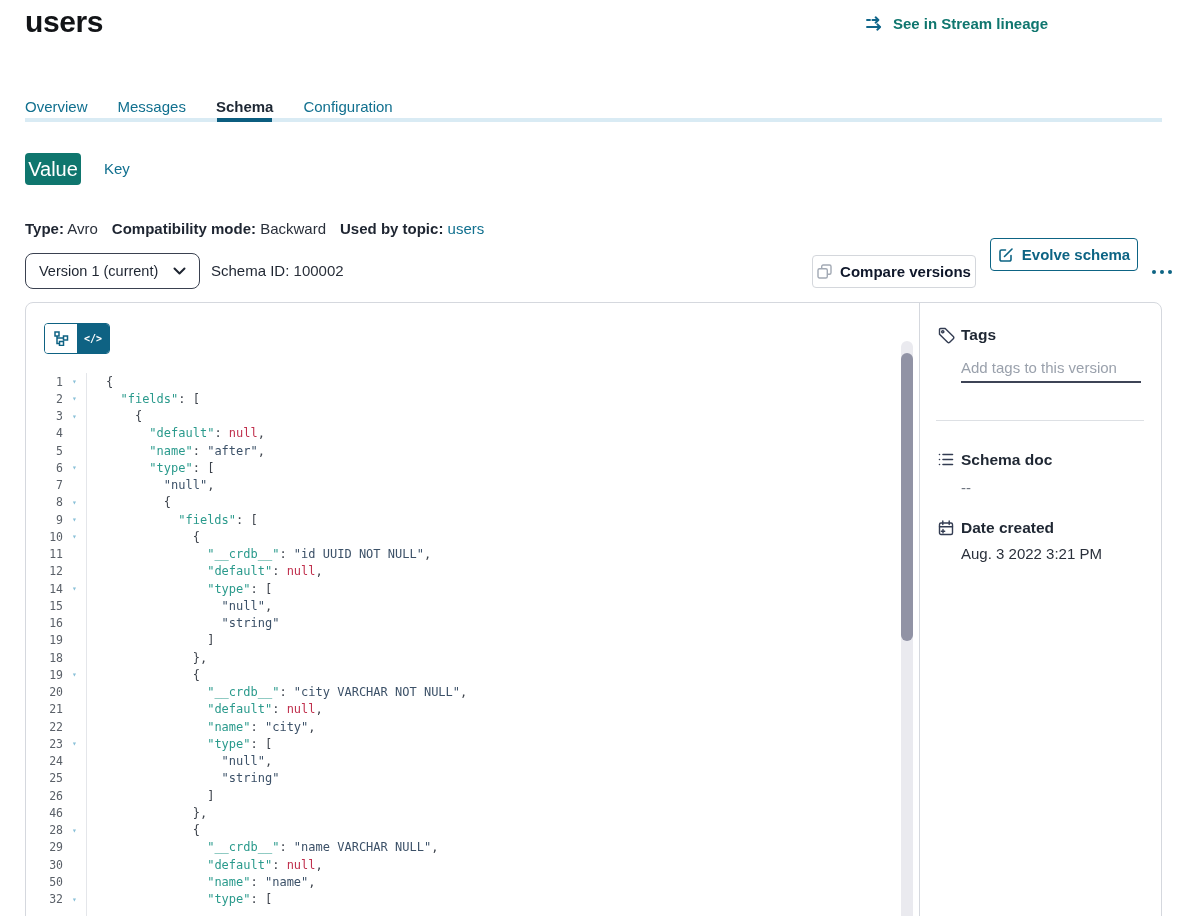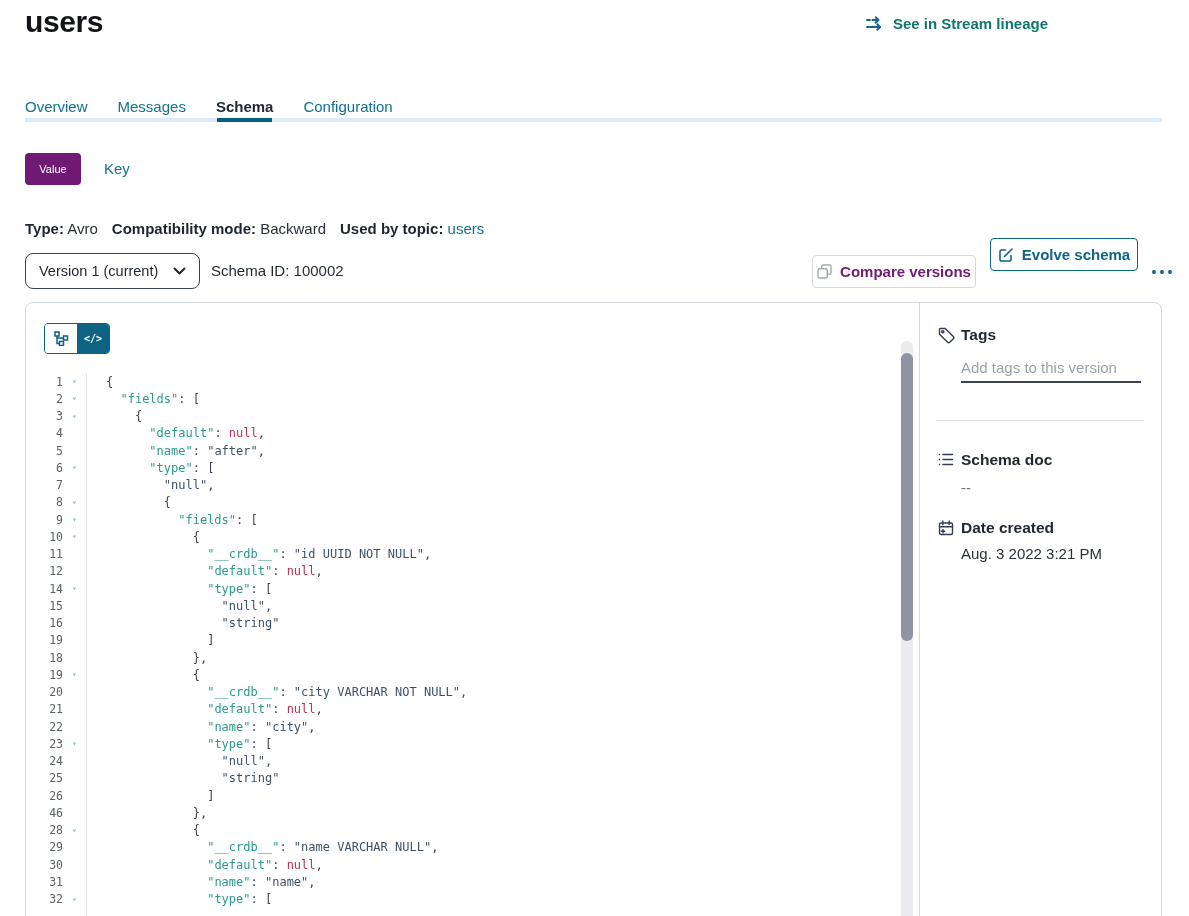--- a/index.html
+++ b/index.html
@@ -14,39 +14,39 @@
     gap:8px; color:#0f766e; font-size:15px; font-weight:700; cursor:pointer; }
 
   
   .tabs { position:absolute; left:25px; top:90px; display:flex; gap:30px; font-size:15px; }
   .tab { color:#11708f; font-weight:500; cursor:pointer; text-decoration:none;margin-top:8px; }
   .tab.active { color:#1d2733; font-weight:600; }
   .tabbar { position:absolute; left:25px; top:118px; width:1137px; height:4px; background:#d9ebf4; }
   .tabbar-active { position:absolute; left:192px; top:0; width:55px; height:4px; background:#0b5d7f; }
 
   
-  .value-btn { position:absolute; left:25px; top:153px; width:56px; height:32px; background:#701a75;
-    color:#fff; border:none; border-radius:4px; font-size:11px; font-family:inherit;
+  .value-btn { position:absolute; left:25px; top:153px; width:56px; height:32px; background:#0f766e;
+    color:#fff; border:none; border-radius:4px; font-size:20px; font-family:inherit;
     display:flex; align-items:center; justify-content:center; cursor:pointer; }
   .key-btn { position:absolute; left:104px; top:160px; color:#11708f; font-size:15px;
     font-weight:500; cursor:pointer; background:none; border:none; font-family:inherit; }
 
   
   .meta { position:absolute; left:25px; top:220px; display:flex; gap:14px; font-size:15px; color:#2a303b; }
   .meta b { color:#1e2531; font-weight:700; }
   .meta .link { color:#11708f; cursor:pointer; }
 
   
   .version-select { position:absolute; left:25px; top:253px; width:175px; height:36px;
     border:1.5px solid #3a4150; border-radius:8px; background:#fff; display:flex; align-items:center;
     justify-content:space-between; padding:0 13px; font-size:14.5px; color:#1e2531; cursor:pointer; }
   .schema-id { position:absolute; left:211px; top:262px; font-size:15px; color:#2a303b; }
   .schema-id b { font-weight:400; color:#1e2531; }
   .compare-btn { position:absolute; left:812px; top:255px; width:164px; height:33px;
-    border:1px solid #d4d7dc; border-radius:4px; background:#fff; color:#701a75; font-size:15px;
+    border:1px solid #d4d7dc; border-radius:4px; background:#fff; color:#0f172a; font-size:15px;
     font-weight:600; font-family:inherit; display:flex; align-items:center; justify-content:center; gap:8px; }
   .evolve-btn { position:absolute; left:990px; top:238px; width:148px; height:33px;
     border:1.5px solid #0d6484; border-radius:4px; background:#fff; color:#0d6484; font-size:15px;
     font-weight:700; font-family:inherit; display:flex; align-items:center; justify-content:center;
     gap:8px; cursor:pointer; }
   .more-btn { position:absolute; left:1144px; top:255px; width:36px; height:33px; border:none;
     background:none; display:flex; align-items:center; justify-content:center; gap:4px; cursor:pointer; }
   .more-btn i { width:4px; height:4px; border-radius:50%; background:#0d6484; }
 
   
@@ -331,21 +331,21 @@
           <span class="ln">29</span>
           <span class="fold"></span>
           <span class="codetext">              <span class="tk-k">"__crdb__"</span><span class="tk-p">: </span><span class="tk-s">"name VARCHAR NULL"</span><span class="tk-p">,</span></span>
         </div>
         <div class="code-row">
           <span class="ln">30</span>
           <span class="fold"></span>
           <span class="codetext">              <span class="tk-k">"default"</span><span class="tk-p">: </span><span class="tk-u">null</span><span class="tk-p">,</span></span>
         </div>
         <div class="code-row">
-          <span class="ln">31</span>
+          <span class="ln">50</span>
           <span class="fold"></span>
           <span class="codetext">              <span class="tk-k">"name"</span><span class="tk-p">: </span><span class="tk-s">"name"</span><span class="tk-p">,</span></span>
         </div>
         <div class="code-row">
           <span class="ln">32</span>
           <span class="fold">▾</span>
           <span class="codetext">              <span class="tk-k">"type"</span><span class="tk-p">: [</span></span>
         </div>
       </div>
 

